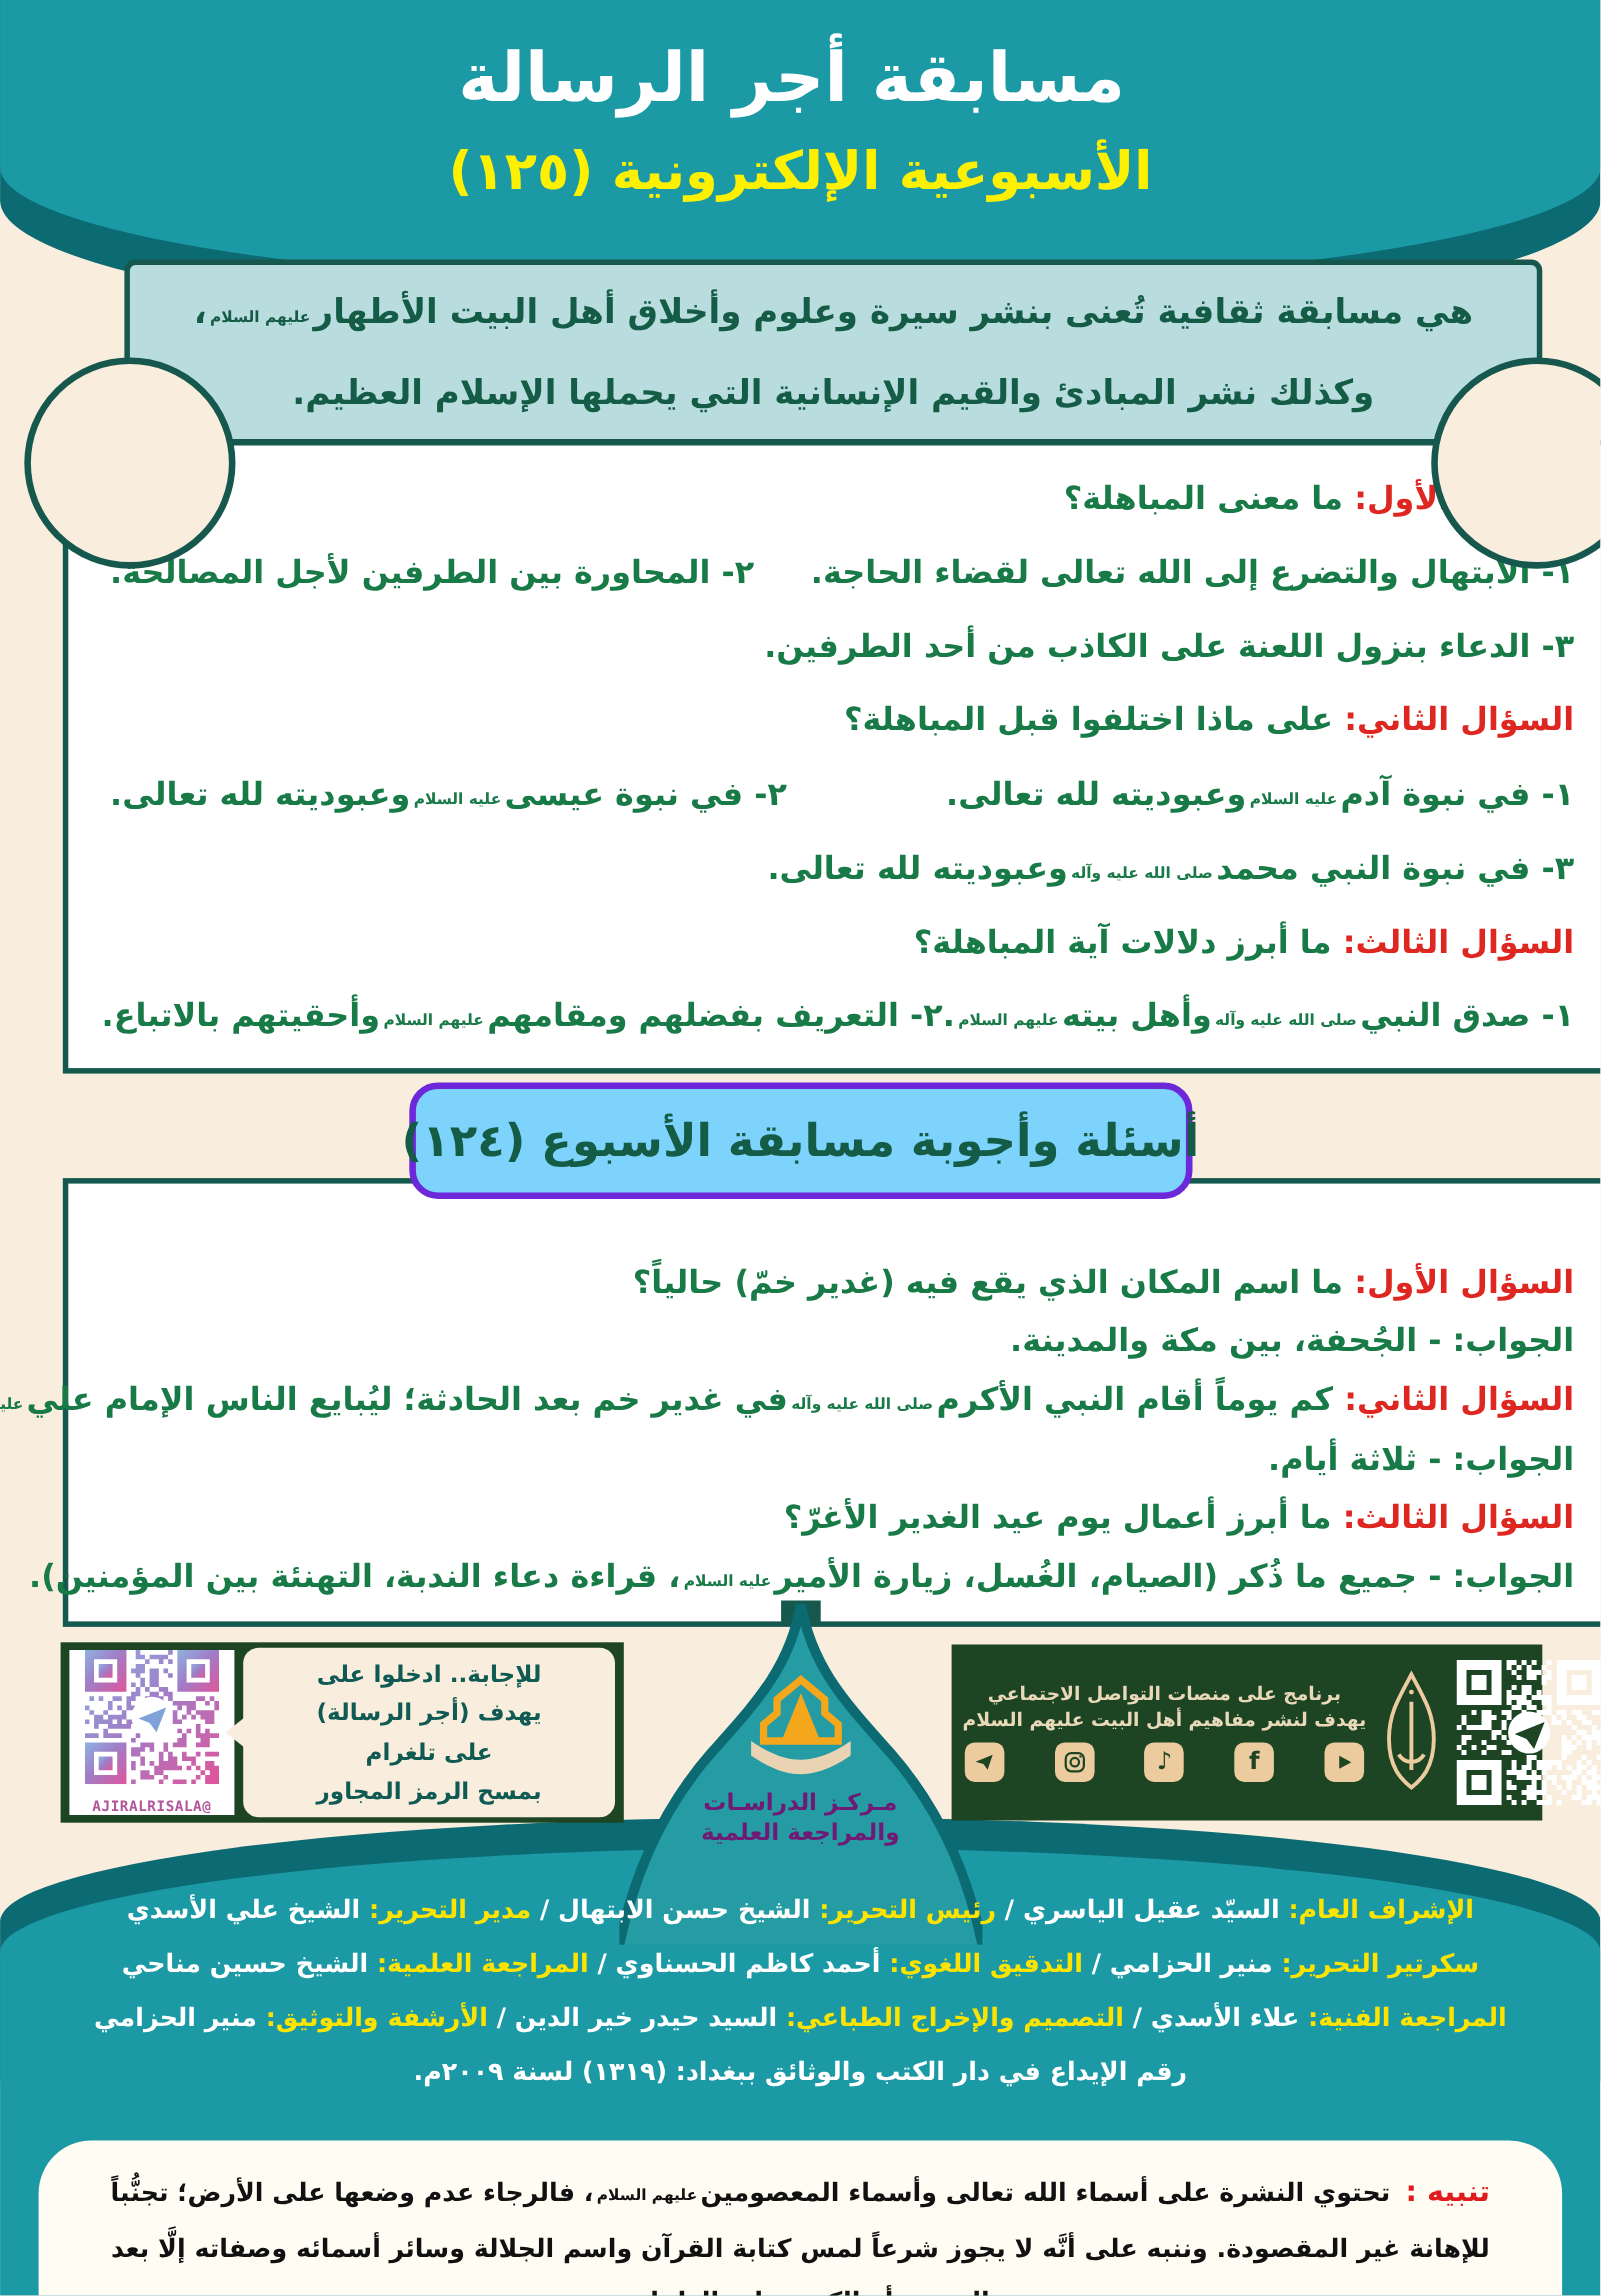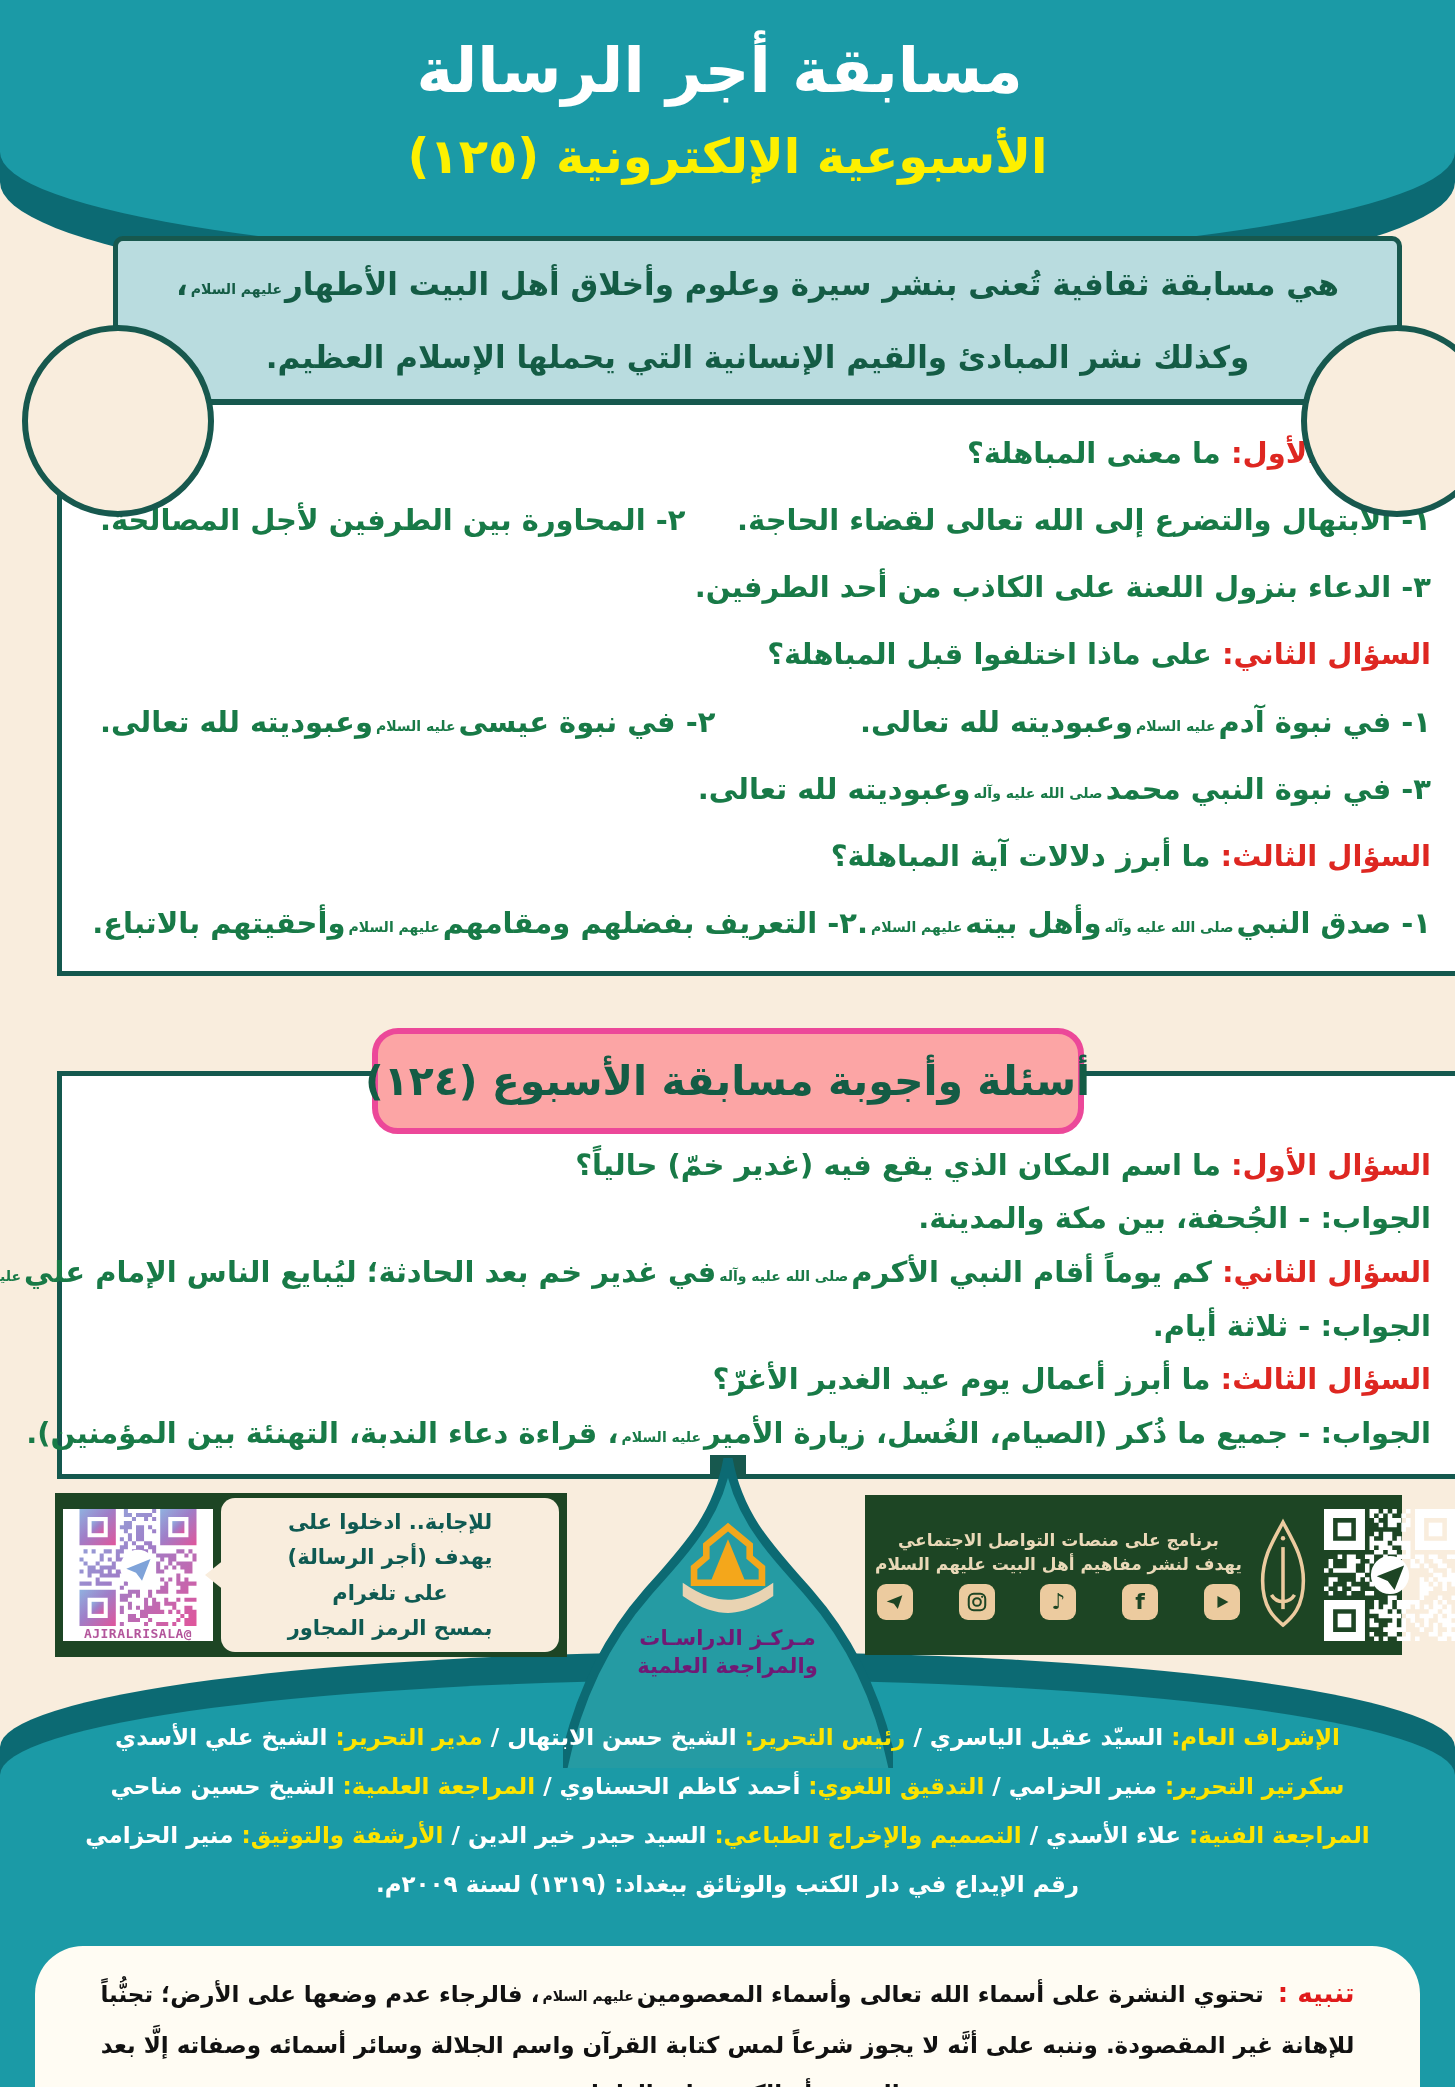--- a/index.html
+++ b/index.html
@@ -34,33 +34,33 @@
         display:flex;flex-direction:column;justify-content:space-around;padding:14px 38px;box-sizing:content-box;}
   .qbox1{top:400px;height:538px;}
   .qbox2{top:1071px;height:322px;padding-top:62px;}
   .qline{font-size:29px;color:#187a47;white-space:nowrap;}
   .qline .ql{color:#de2721;}
   .two{display:flex;justify-content:space-between;align-items:baseline;}
   .hon{font-size:14px;color:inherit;margin:0 3px;display:inline-block;vertical-align:1px;}
 
   
   .pill{position:absolute;top:984px;left:50%;transform:translateX(-50%);width:700px;height:94px;
-        background:#fca5a5;border:6px solid #ec4899;border-radius:26px;z-index:3;
-        display:flex;align-items:center;justify-content:center;margin-top:44px;}
+        background:#7dd3fc;border:6px solid #6d28d9;border-radius:26px;z-index:3;
+        display:flex;align-items:center;justify-content:center;}
   .pill span{color:#145c45;font-size:41px;white-space:nowrap;}
 
   
   .fbox{position:absolute;background:#1d4524;z-index:2;display:flex;align-items:center;}
   .fbox.left{top:1493px;left:55px;width:512px;height:164px;padding:8px;box-sizing:border-box;gap:8px;}
   .bubble{flex:1;background:#f9eddd;border-radius:14px;height:142px;position:relative;
           display:flex;flex-direction:column;justify-content:space-around;align-items:center;padding:6px 4px;}
   .bubble:after{content:"";position:absolute;left:-16px;top:50%;transform:translateY(-50%);
           border:16px solid transparent;border-right:20px solid #f9eddd;border-left:0;}
   .bubble .bl{color:#0f5a52;font-size:21px;white-space:nowrap;}
-  .qrcard{width:150px;height:132px;background:#ffffff;display:flex;flex-direction:column;
+  .qrcard{width:150px;height:150px;background:#ffffff;display:flex;flex-direction:column;
           align-items:center;justify-content:space-between;flex:none;}
   .qrcard svg{width:122px;height:122px;}
   .qrlabel{font-size:13px;color:#b3559b;font-family:"DejaVu Sans Mono",monospace;letter-spacing:.5px;}
 
   .fbox.right{top:1495px;left:865px;width:537px;height:160px;padding:8px 10px;box-sizing:border-box;
               direction:ltr;gap:10px;}
   .soc-col{flex:1;display:flex;flex-direction:column;justify-content:center;gap:4px;}
   .soc-line{color:#ead9b8;font-size:17px;text-align:center;direction:rtl;white-space:nowrap;}
   .icons{display:flex;justify-content:space-between;margin-top:6px;padding:0 2px;}
   .tile{width:36px;height:36px;background:#eccb9f;border-radius:9px;display:flex;align-items:center;

